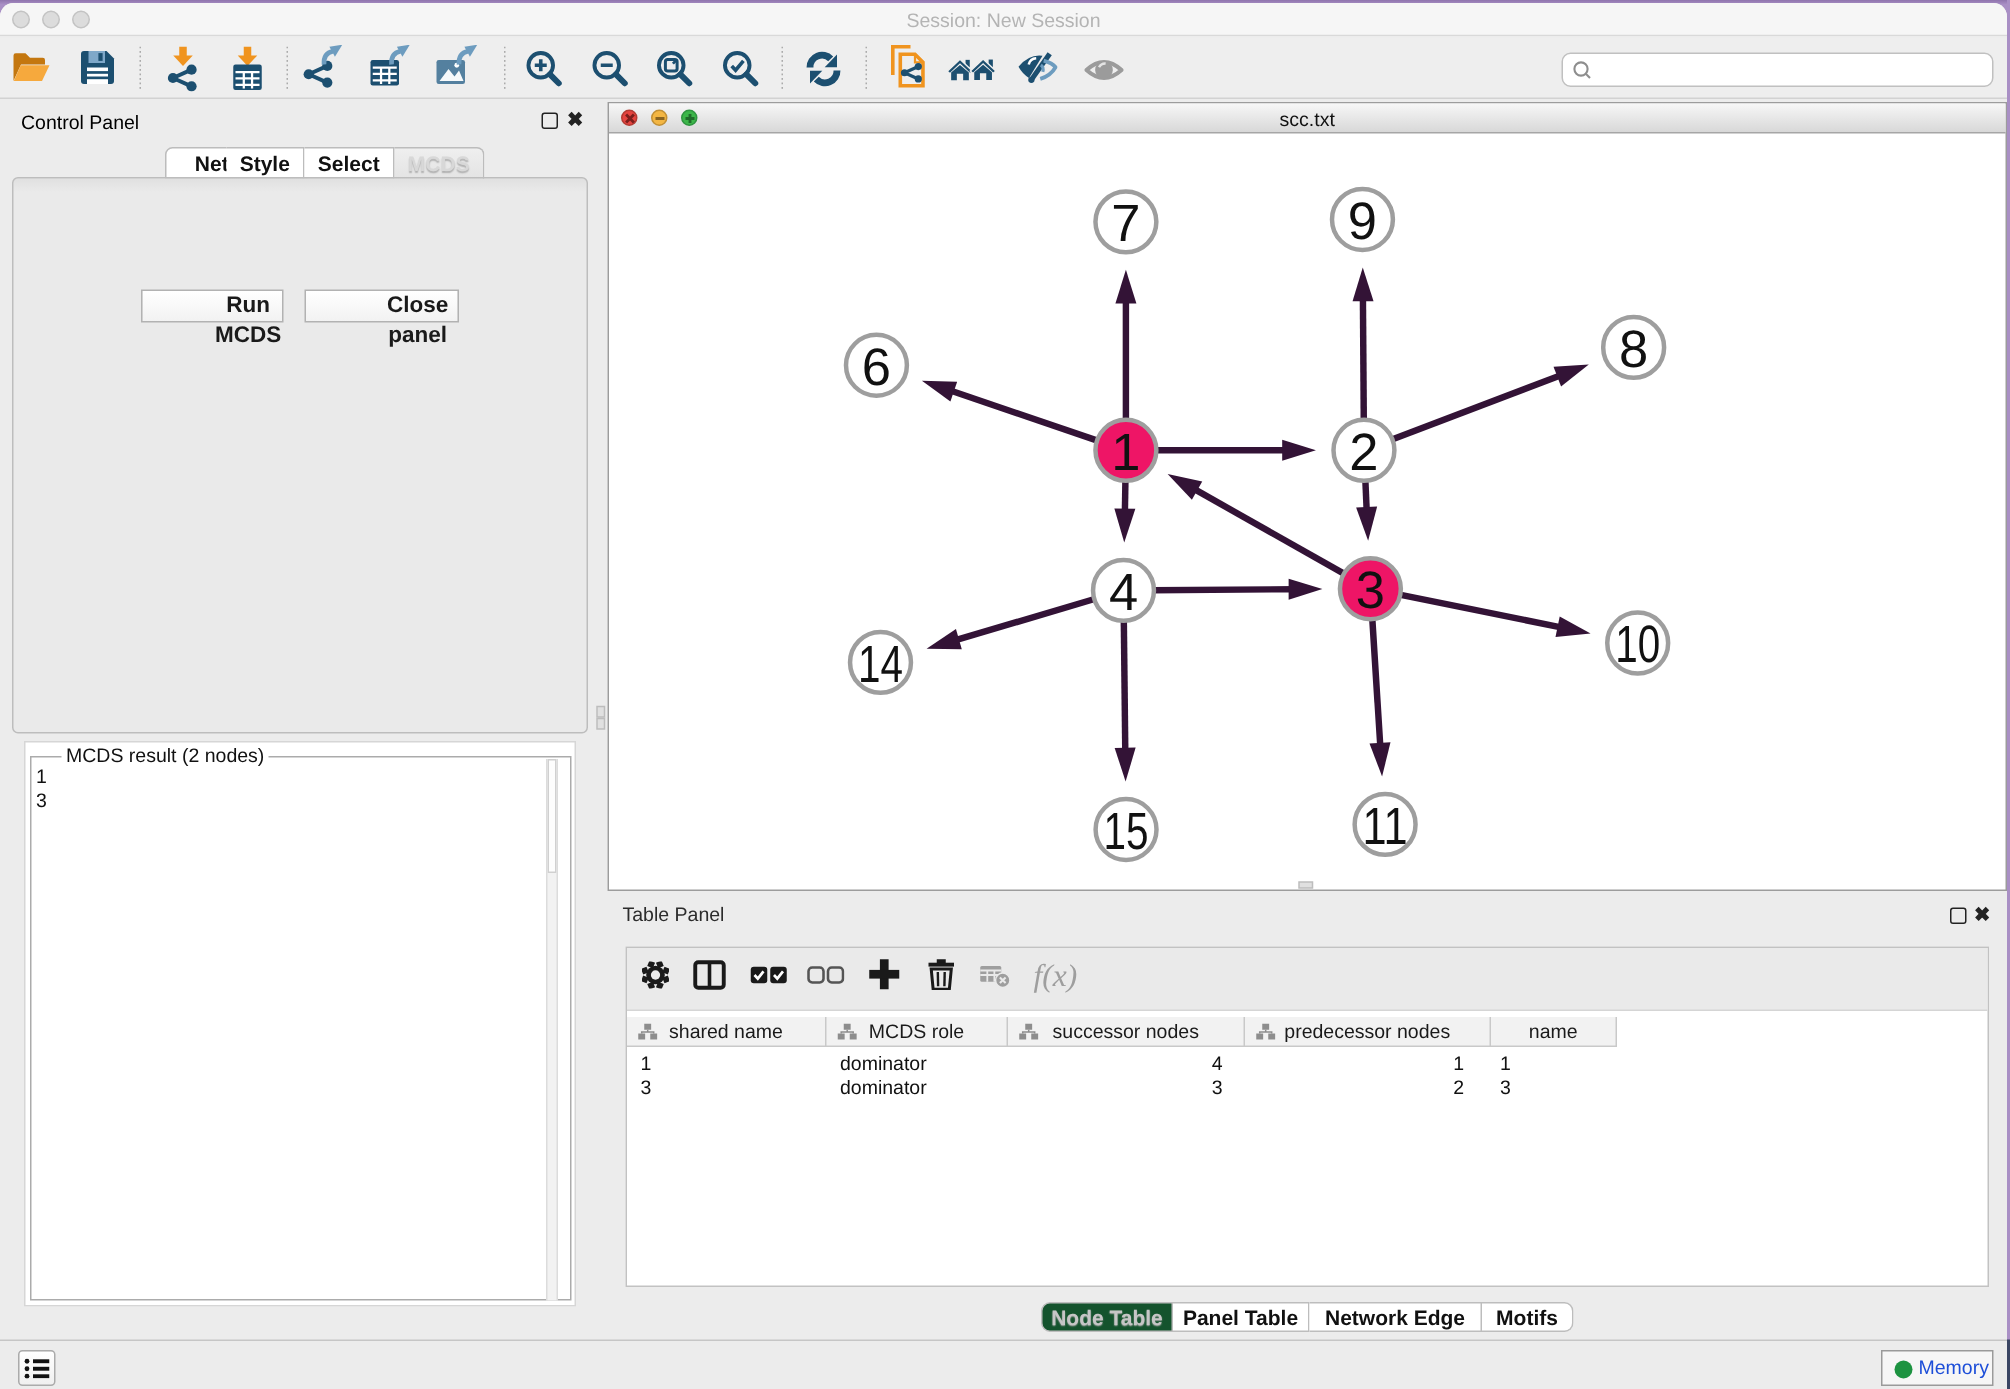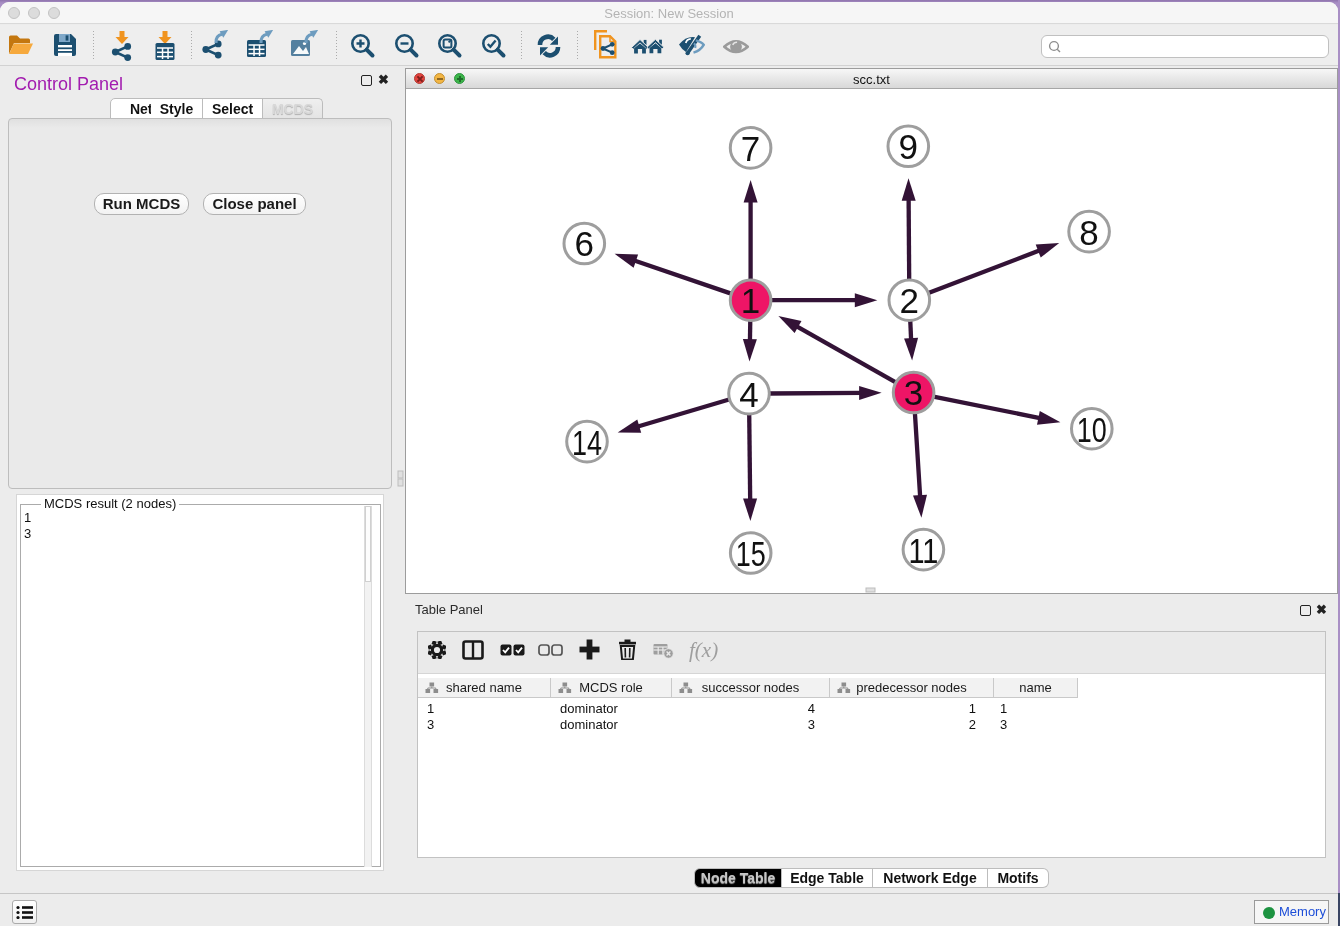--- a/index.html
+++ b/index.html
@@ -16,34 +16,34 @@
   
   #toolbar { position:absolute; left:0; top:23px; width:100%; height:41px;
              background:#eeeeee; border-bottom:1px solid #d2d2d2; }
   .sep { position:absolute; top:6px; height:29px; width:1px;
          background-image:linear-gradient(#ababab 34%, rgba(0,0,0,0) 0%);
          background-size:1px 3px; }
   .tbi { position:absolute; top:5px; }
   #search { position:absolute; left:1041px; top:10px; width:288px; height:23px;
             background:#fff; border:1px solid #c0c0c0; border-radius:6px; }
   
-  #cp-title { position:absolute; left:14px; top:72px; font-size:18px; color:#a21caf; }
+  #cp-title { position:absolute; left:14px; top:72px; font-size:13px; color:#000000; }
   .float-ic { position:absolute; width:11px; height:11px; border:1.6px solid #222; border-radius:2px;}
   .close-x { position:absolute; font-size:13px; font-weight:bold; color:#222; }
   .cptab { position:absolute; top:0; height:21px; background:#fff; border:1px solid #bcbcbc;
            font-size:14px; font-weight:bold; color:#111; text-align:center; line-height:20px; }
   #cp-pane { position:absolute; left:8px; top:116px; width:384px; height:371px;
              background:linear-gradient(#e0e0e0, #eaeaea 9px); border:1px solid #bdbdbd; border-radius:4px; }
   #opt-label { position:absolute; left:0; top:138px; width:400px; text-align:center; font-size:14px; font-weight:bold; color:#1a1a1a;}
   #cp-select { position:absolute; left:44px; top:159px; width:311px; height:20px; background:#fff;
                border:1px solid #b2b2b2; border-radius:4px; font-size:14px; color:#1a1a1a;
                line-height:18px; padding-left:13px; }
   .btn { position:absolute; height:22px; background:linear-gradient(#ffffff,#f2f2f2);
-         border:1px solid #b2b2b2; border-radius:10px; font-size:15px; font-weight:bold; color:#1a1a1a;
-         text-align:center; line-height:20px; }
+         border:1px solid #b2b2b2; border-radius:0; font-size:15px; font-weight:bold; color:#1a1a1a;
+         text-align:center; line-height:20px;padding-left:48px; }
   #mcds-box { position:absolute; left:16px; top:492px; width:368px; height:377px;
               background:#fff; border:1px solid #d6d6d6; }
   #mcds-fs { position:absolute; left:3px; top:9px; width:361px; height:363px;
              border:1px solid #ababab; }
   #mcds-legend { position:absolute; left:4px; top:-9px; background:#fff; padding:0 3px;
                  font-size:13px; color:#111;margin-left:16px; }
   #mcds-text { position:absolute; left:3px; top:5px; font-size:13px; color:#111; line-height:16px; }
   #mcds-sb { position:absolute; right:8px; top:1px; width:8px; height:361px;
              background:#f2f2f2; border-left:1px solid #dcdcdc; border-right:1px solid #dcdcdc;}
   #mcds-thumb { position:absolute; left:0; top:0; width:6px; height:76px; background:#fdfdfd;
@@ -403,22 +403,22 @@
 <div class="cell" style="left:9px; top:85px;">3</div>
 <div class="cell" style="left:142px; top:69px;">dominator</div>
 <div class="cell" style="left:142px; top:85px;">dominator</div>
 <div class="cell" style="left:254px; top:69px; width:143px; text-align:right;">4</div>
 <div class="cell" style="left:254px; top:85px; width:143px; text-align:right;">3</div>
 <div class="cell" style="left:412px; top:69px; width:146px; text-align:right;">1</div>
 <div class="cell" style="left:412px; top:85px; width:146px; text-align:right;">2</div>
 <div class="cell" style="left:582px; top:69px;">1</div>
 <div class="cell" style="left:582px; top:85px;">3</div>
   </div>
-  <div class="btab" style="left:694px; width:88px; border-radius:6px 0 0 6px; background:#000000; color:#c6c6c6; text-shadow:0 1px 1px #a8a8a8;">Node Table</div>
-  <div class="btab" style="left:782px; width:91px; border-left:none;">Edge Table</div>
+  <div class="btab" style="left:694px; width:88px; border-radius:6px 0 0 6px; background:#14532d; color:#c6c6c6; text-shadow:0 1px 1px #a8a8a8;">Node Table</div>
+  <div class="btab" style="left:782px; width:91px; border-left:none;">Panel Table</div>
   <div class="btab" style="left:873px; width:115px; border-left:none;">Network Edge</div>
   <div class="btab" style="left:988px; width:61px; border-left:none; border-radius:0 6px 6px 0;">Motifs</div>
 
   <div id="statusbar">
     <div style="position:absolute; left:12px; top:6px; width:25px; height:24px; background:linear-gradient(#fff,#f0f0f0); border:1px solid #ababab; border-radius:3px;">
       <svg width="17" height="14" style="position:absolute;left:3px;top:4px;">
         <circle cx="2" cy="2.5" r="1.6" fill="#111"></circle>
           <rect x="6" y="1.2" width="11" height="2.6" fill="#111"></rect>
         <circle cx="2" cy="7.5" r="1.6" fill="#111"></circle>
           <rect x="6" y="6.2" width="11" height="2.6" fill="#111"></rect>

